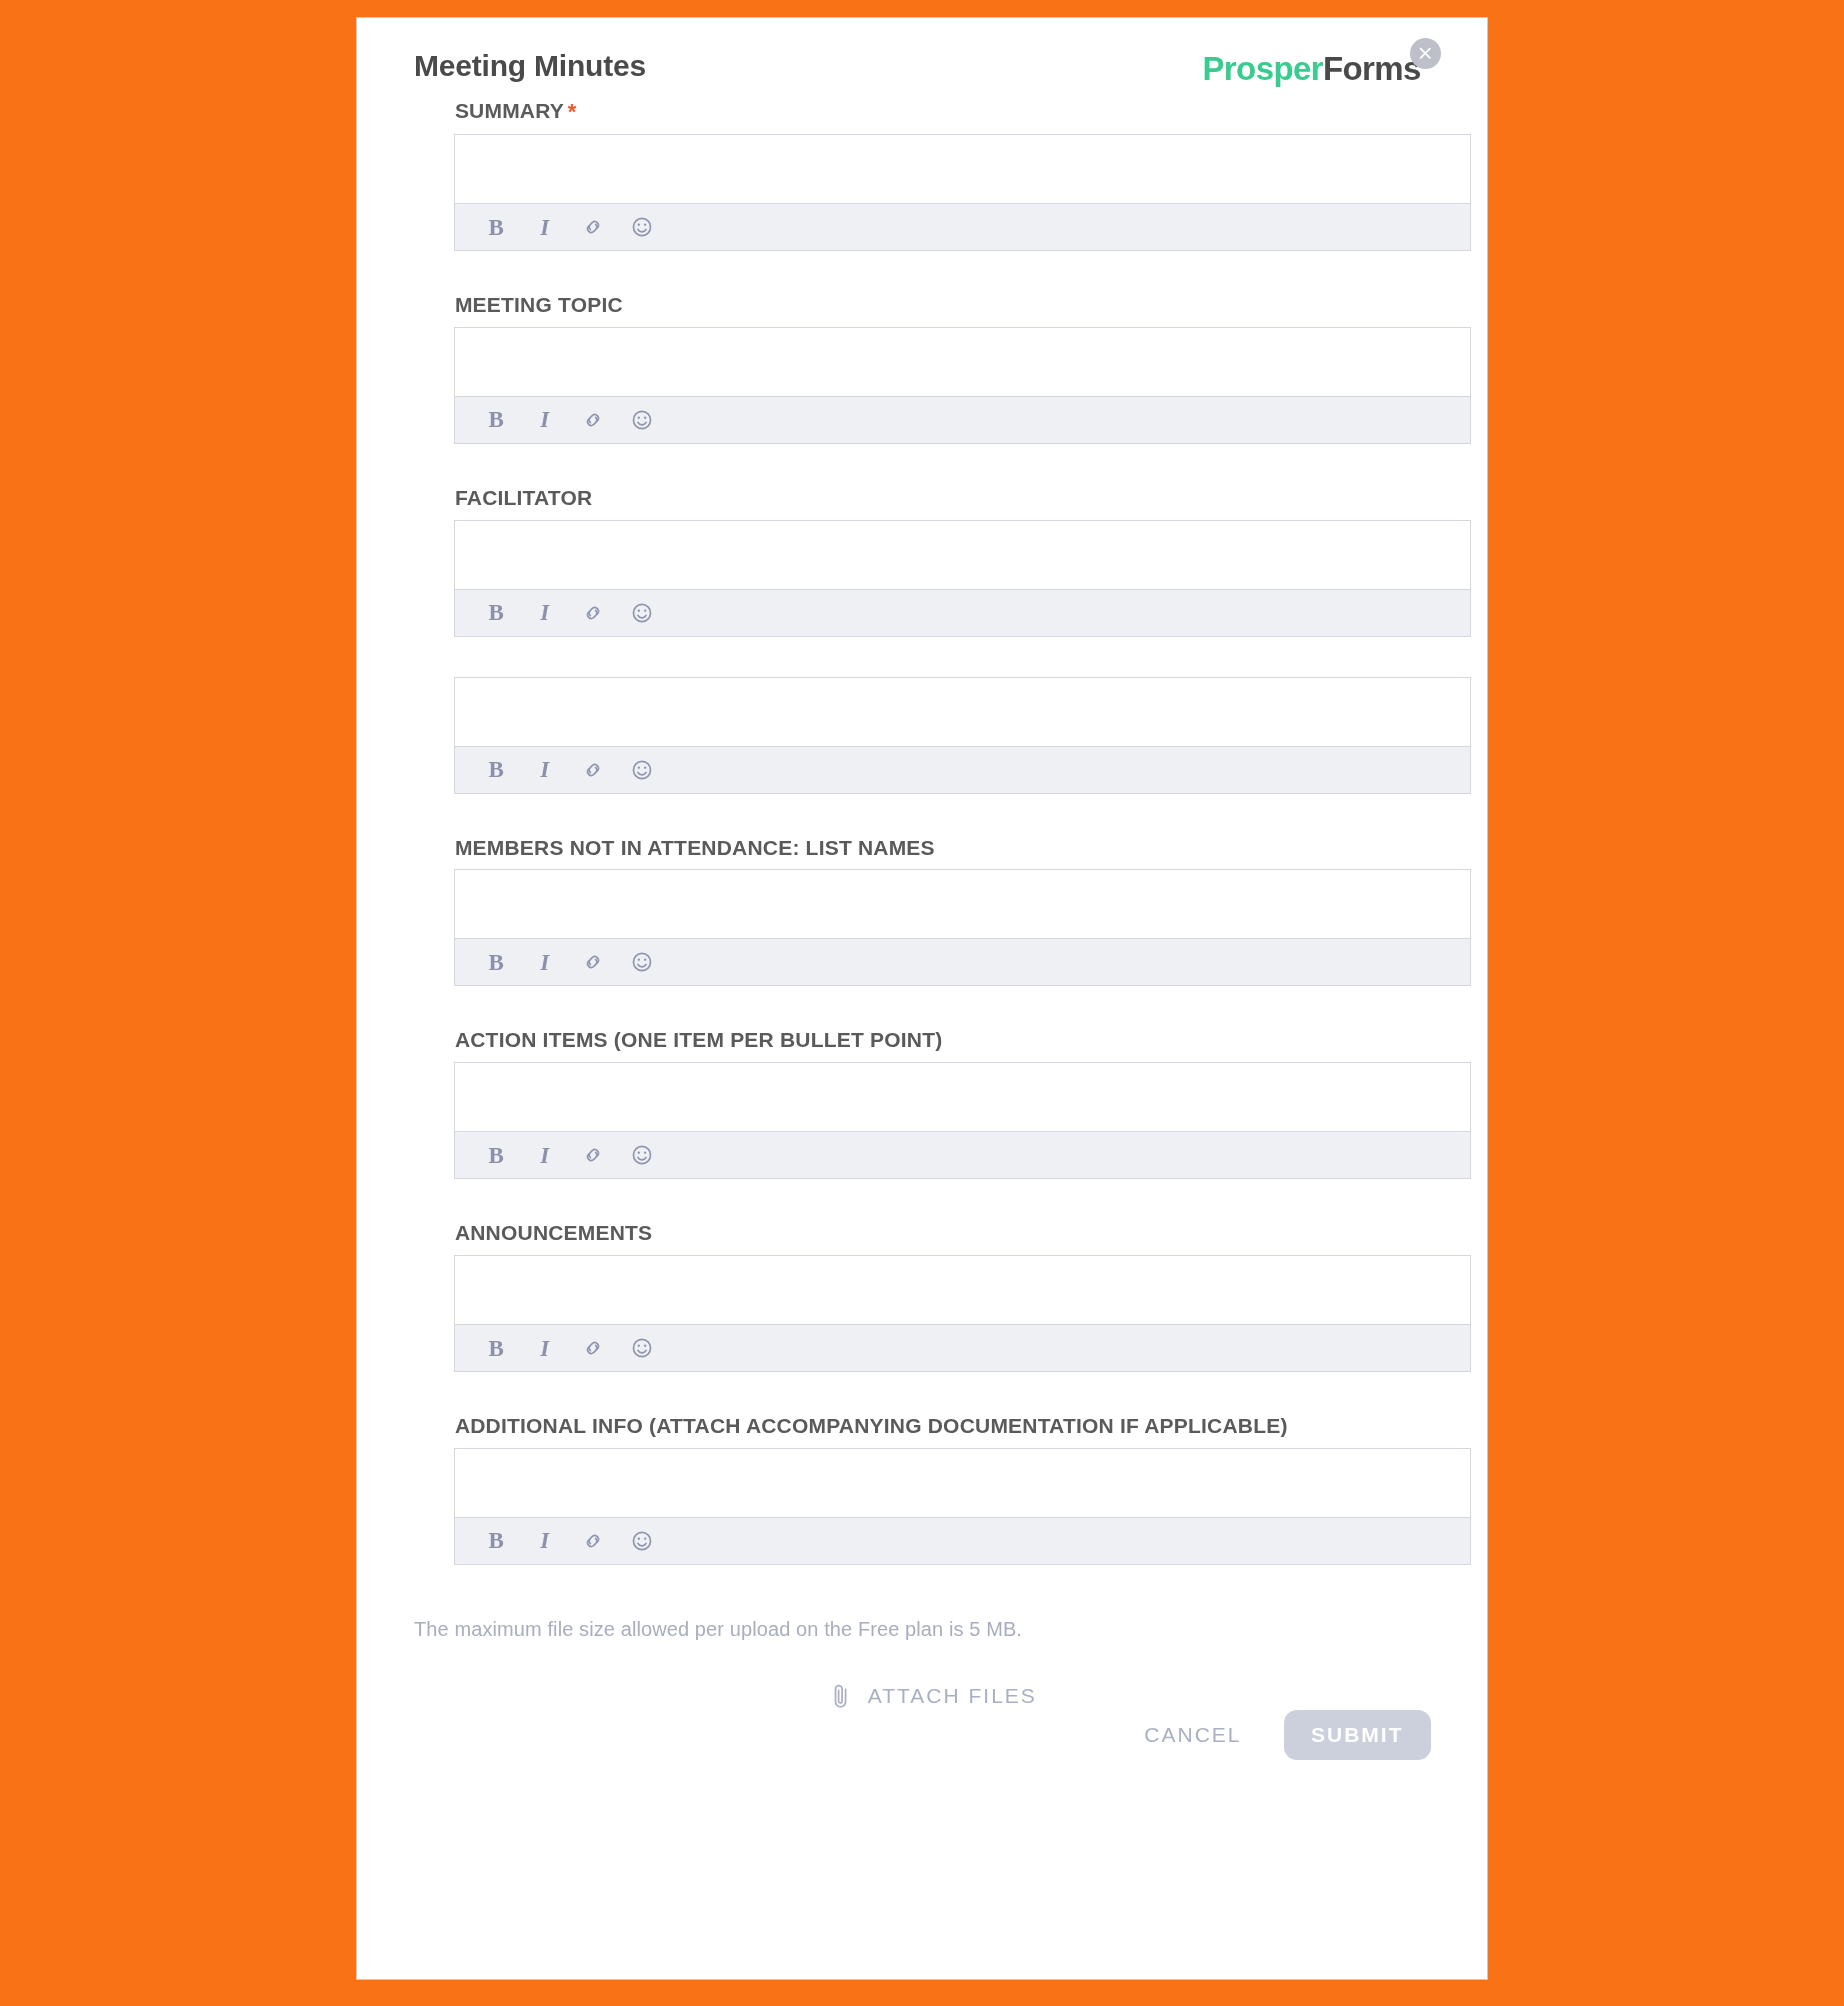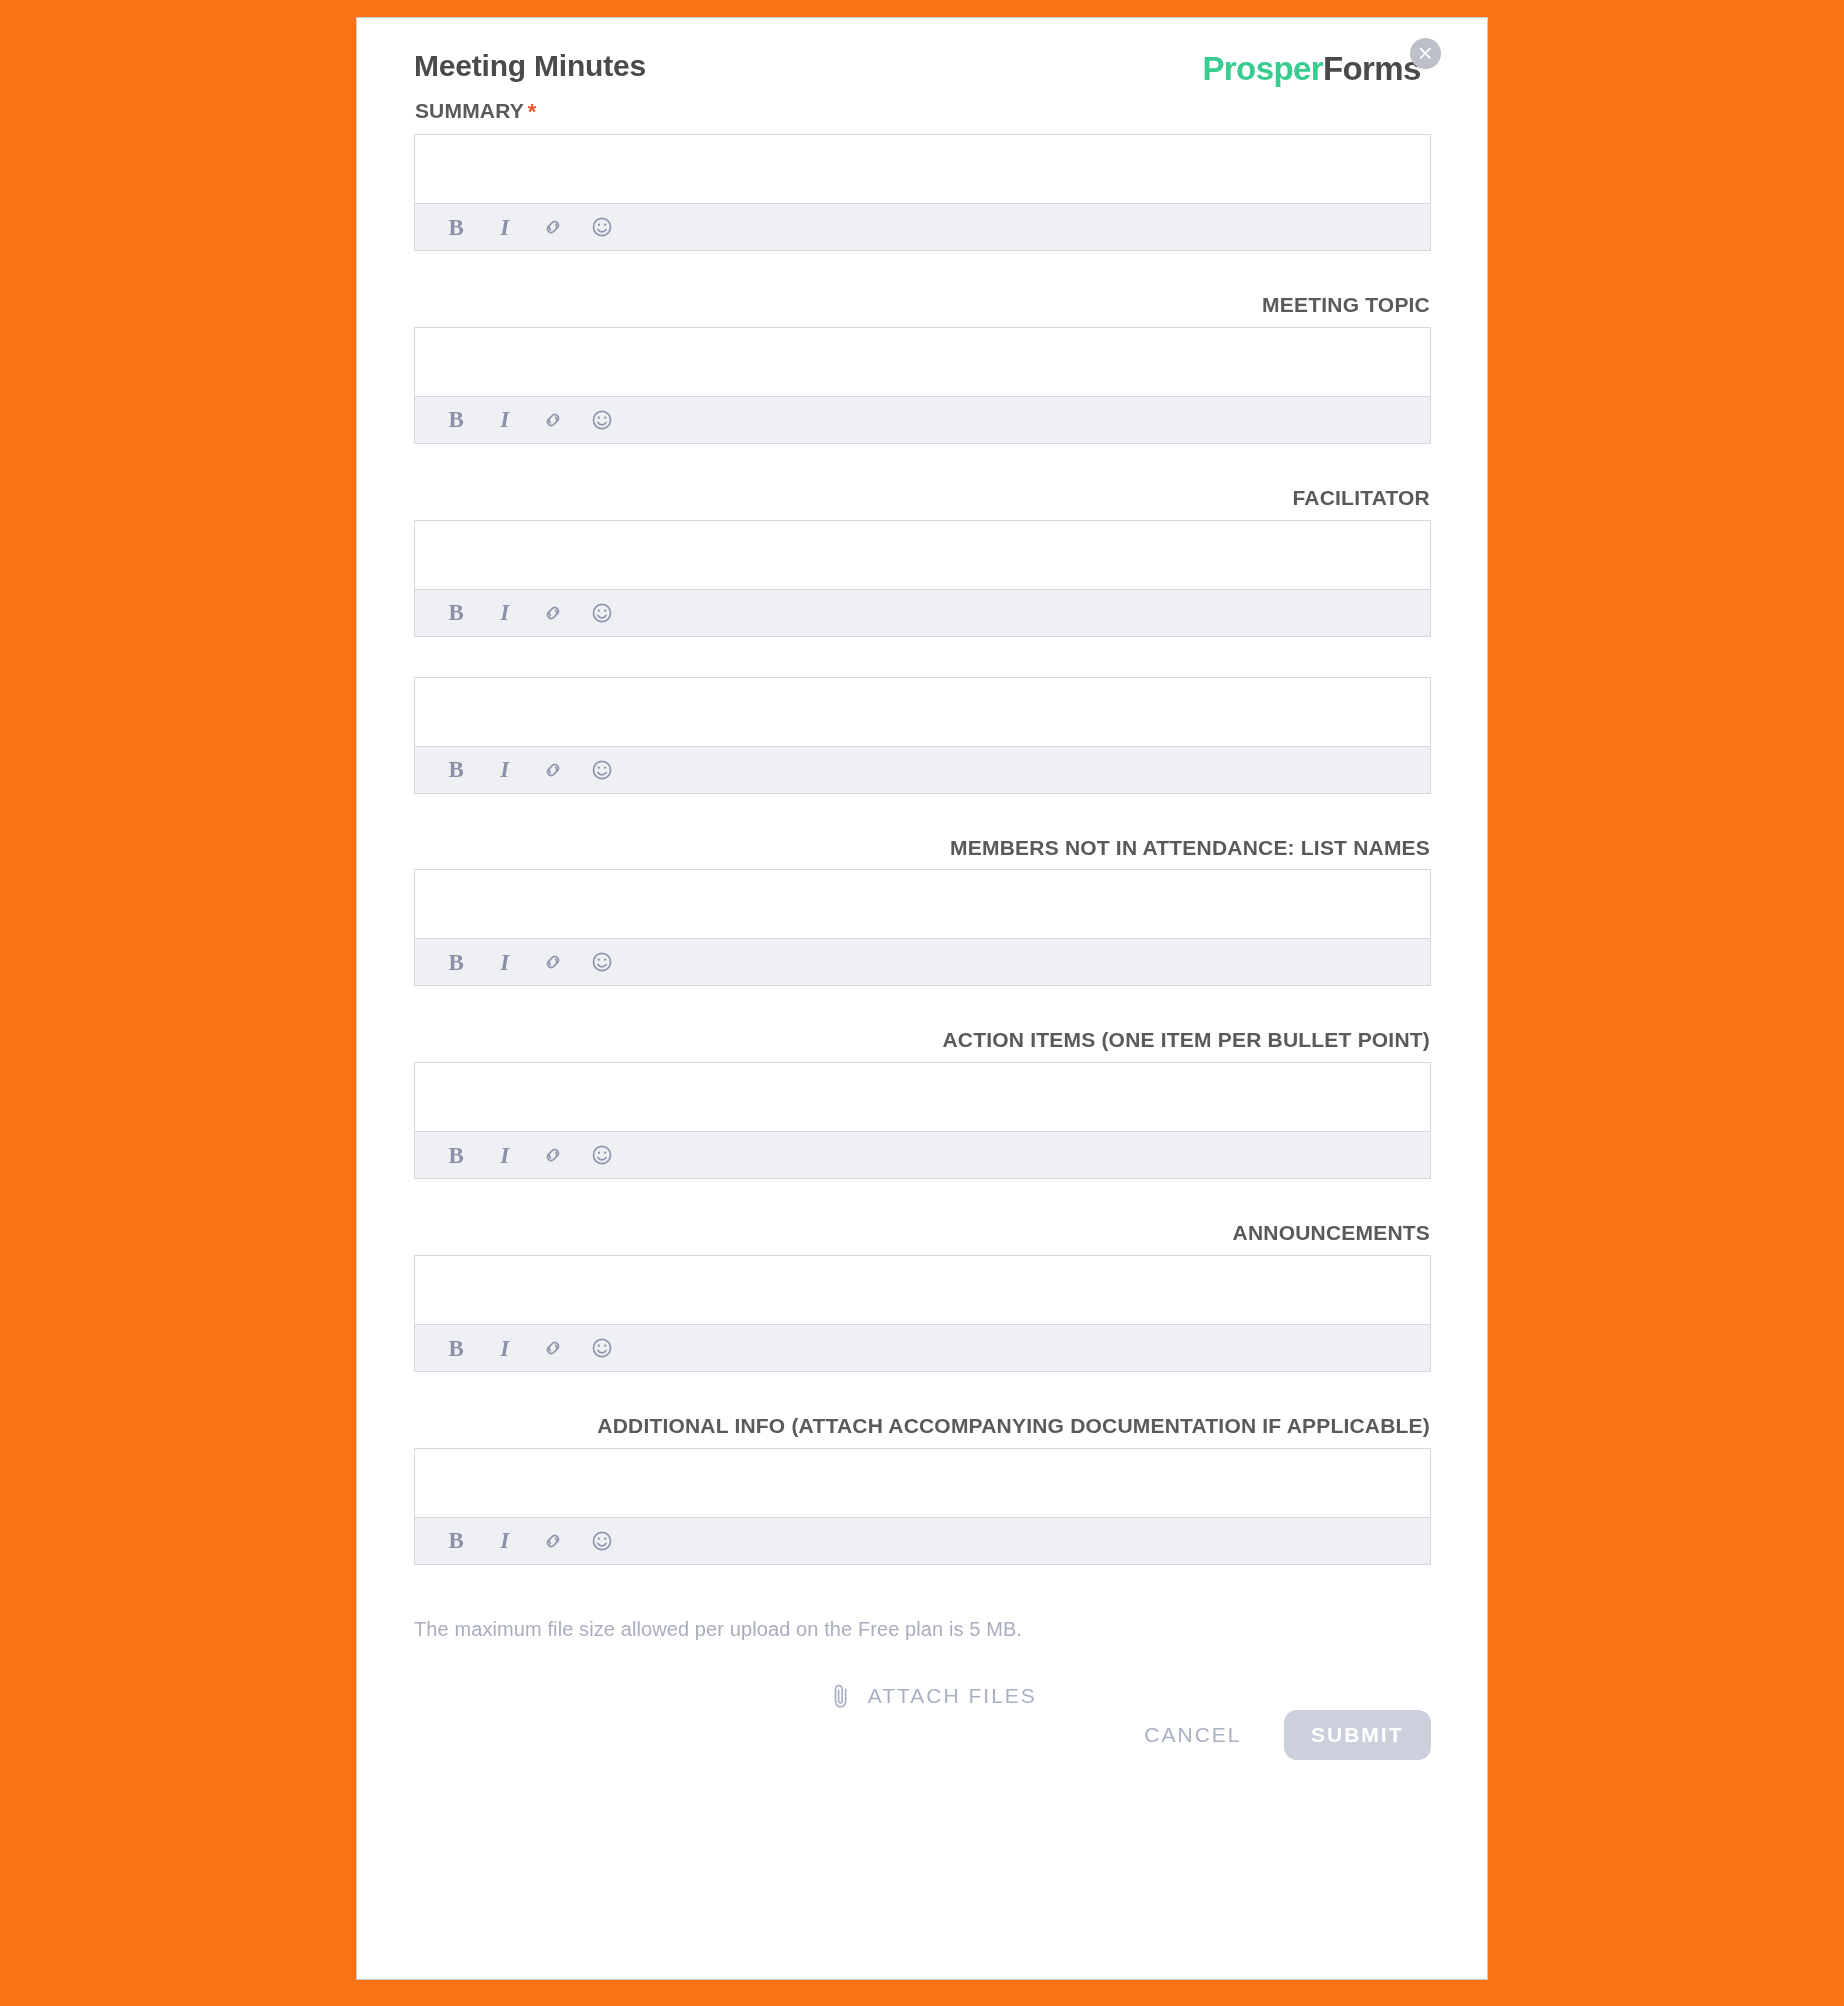--- a/index.html
+++ b/index.html
@@ -76,20 +76,21 @@
     display: flex;
     align-items: center;
     justify-content: center;
     cursor: pointer;
   }
   .close-btn svg { display: block; }
 
   
   .field {
     margin-top: 5.5px;
+    margin-left: 40px;
   }
   .field.first { margin-top: 0; }
 
   .field-label {
     font-size: 21px;
     font-weight: bold;
     color: #5a5a5a;
     letter-spacing: 0.2px;
     text-transform: uppercase;
     line-height: 27.5px;
@@ -144,21 +145,21 @@
     font-family: "Liberation Serif", serif;
     font-weight: bold;
     font-style: italic;
     font-size: 23px;
     line-height: 1;
     color: #8a91a8;
   }
   .tool svg { display: block; }
 
   
-  .field + .field { margin-top: 40px; text-align: right; }
+  .field + .field { margin-top: 40px; }
 
   
   .footer {
     margin-top: 51px;
     width: 1017px;
   }
   .file-note {
     font-size: 20px;
     color: #a9adbd;
     line-height: 27.5px;

